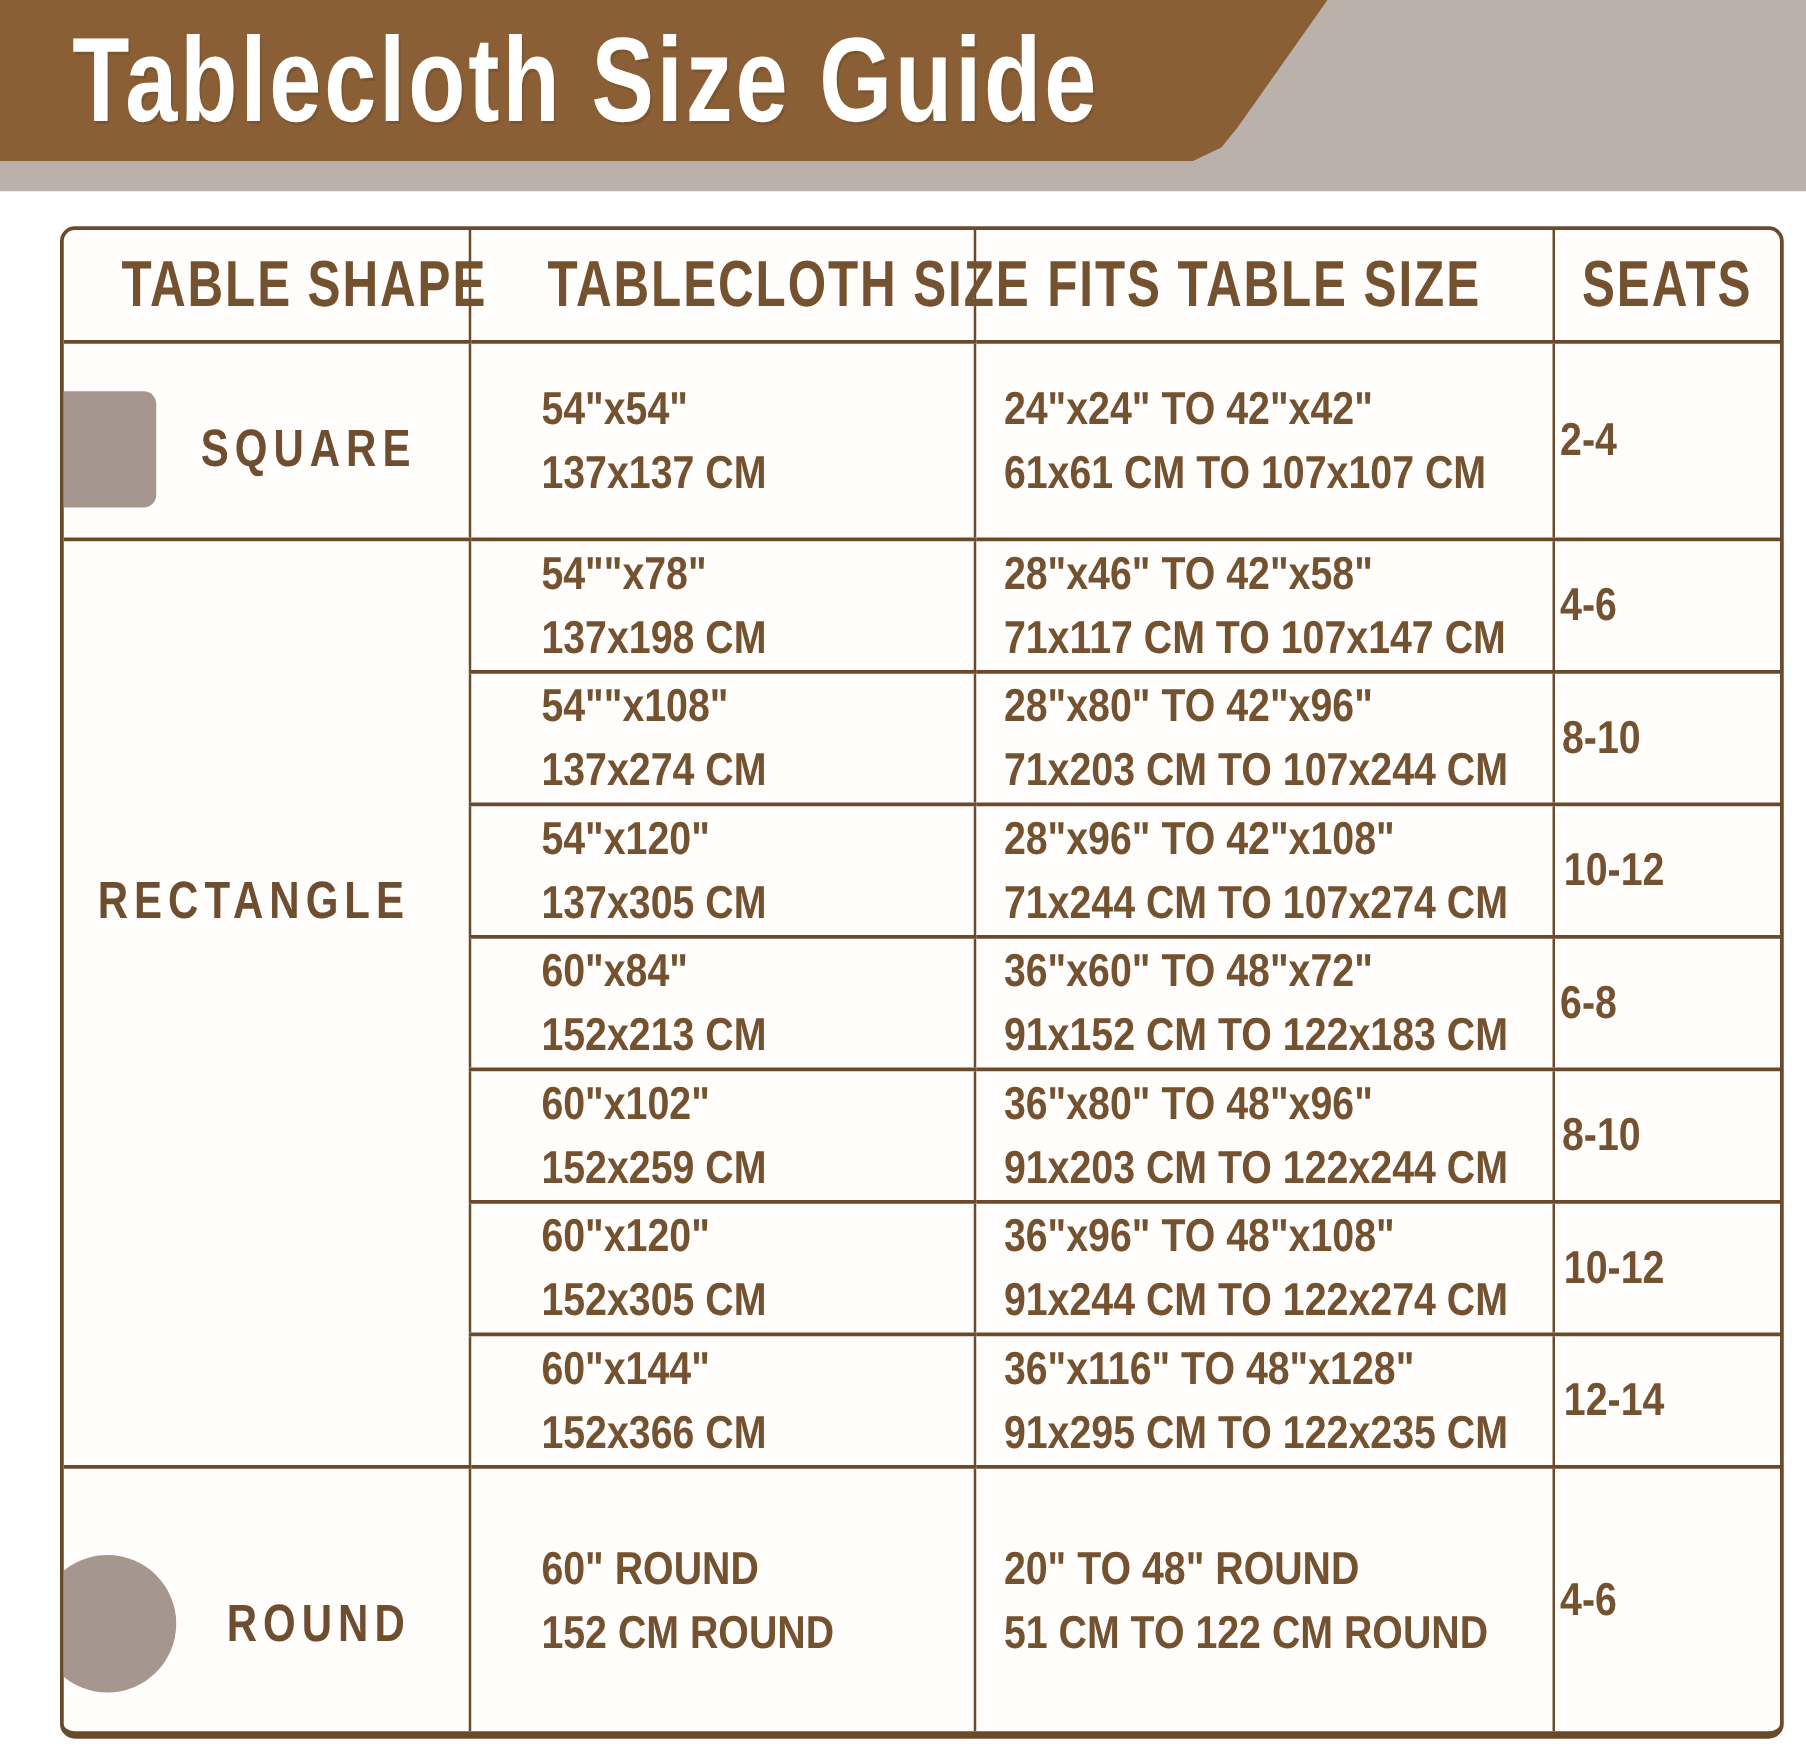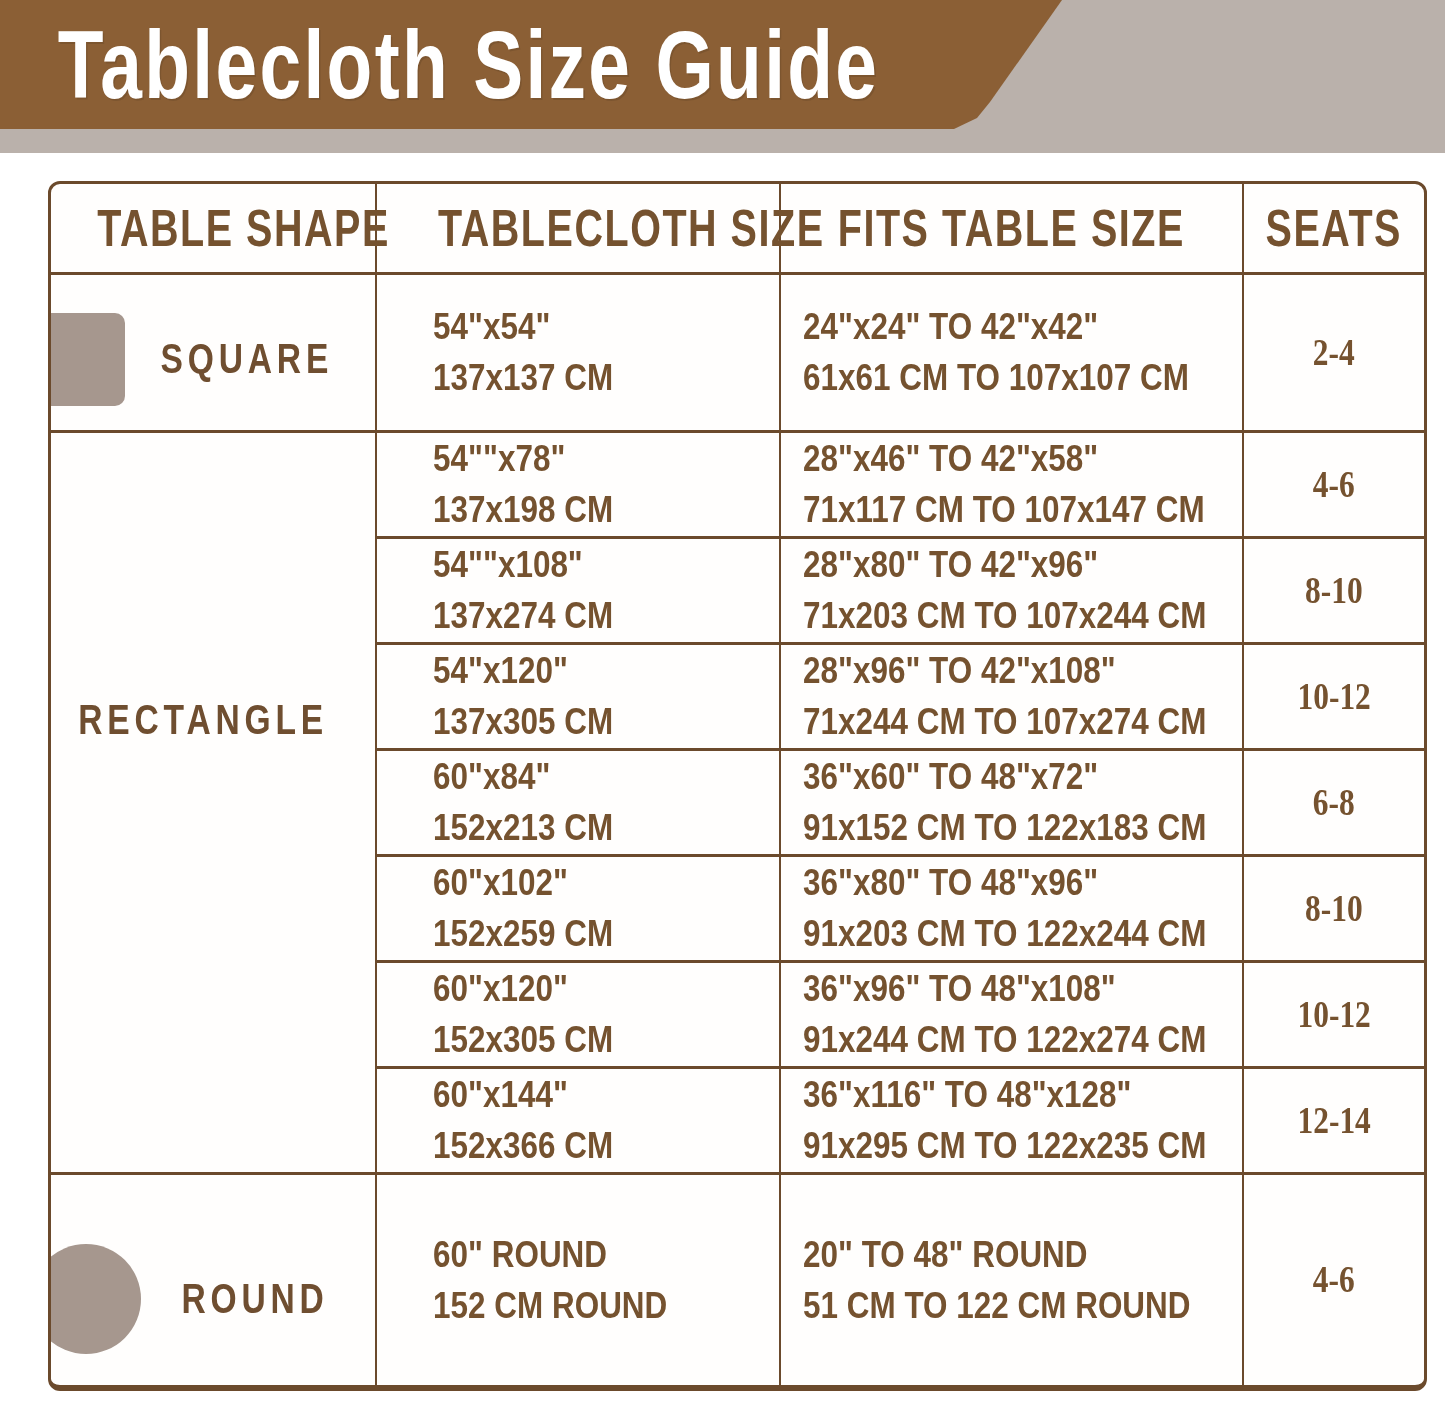--- a/index.html
+++ b/index.html
@@ -30,21 +30,21 @@
   tr.rh { height:89px; } tr.rs { height:158px; } tr.rr { height:106px; } tr.rd { height:212px; }
 
   th { font-size:52px; font-weight:bold; text-align:center; white-space:nowrap; }
   th .cond-c { display:inline-block; transform:scaleX(0.76); transform-origin:center; letter-spacing:2px; }
 
   td.cloth, td.fits { text-align:left; }
   .cond { transform:scaleX(0.85); transform-origin:left center; white-space:nowrap;
           font-size:37px; font-weight:bold; line-height:51px; }
   td.cloth .cond { padding-left:66px; }
   td.fits  .cond { padding-left:26px; }
-  td.seats { text-align:center; font-size:37px; font-weight:bold;font-family:Liberation Serif, serif; }
+  td.seats { text-align:left; font-size:37px; font-weight:bold; }
   td.seats .cond-c { display:inline-block; transform:scaleX(0.85); transform-origin:center; }
 
   
   td.shape-cell { vertical-align:middle; }
   td.shape-rect { vertical-align:top; }
   .shape-box { display:flex; align-items:center; transform:translateX(-20px); }
   .shape-box.sq { padding-top:14px; gap:14px; }
   .shape-box.rc { padding-top:145px; gap:16px; }
   .shape-box.rd { padding-top:38px; gap:22px; }
   .shape-label { font-size:42px; font-weight:bold; letter-spacing:6px; white-space:nowrap;

